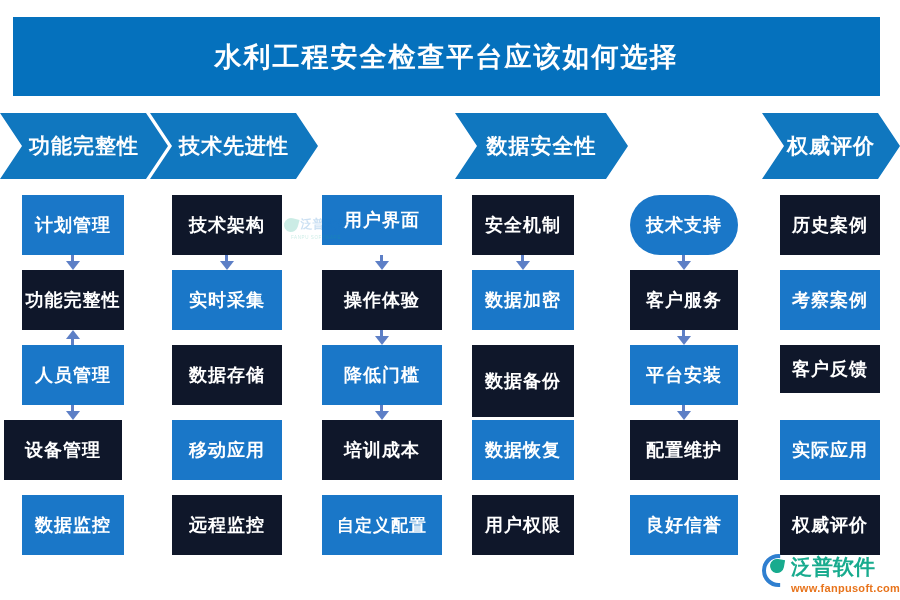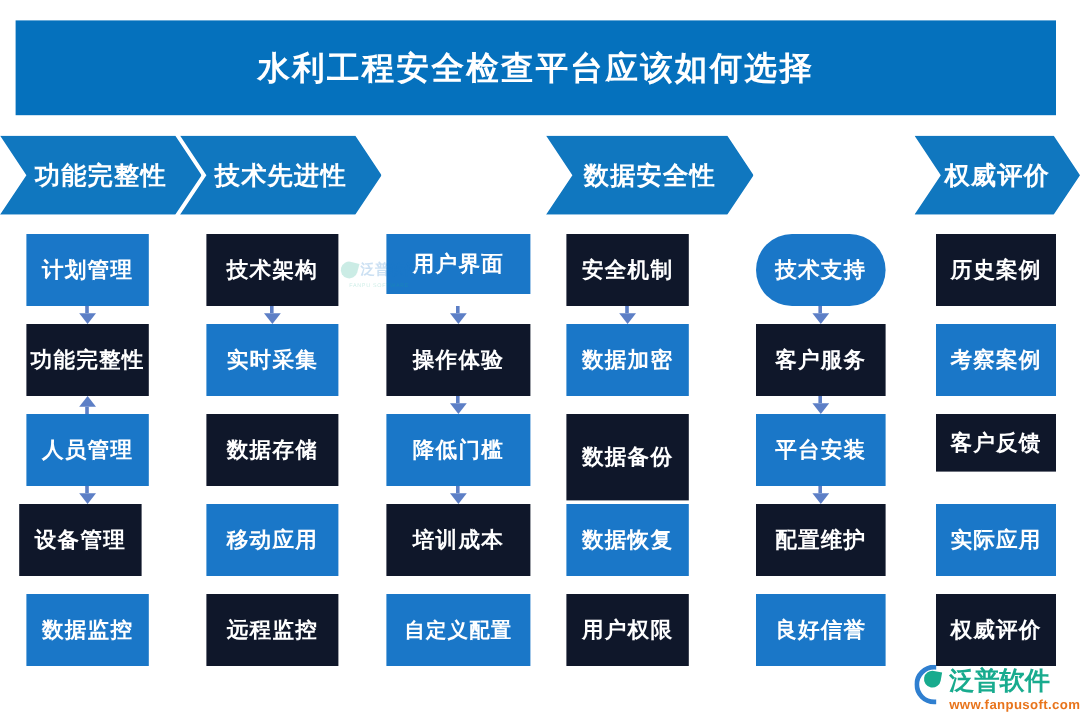--- a/index.html
+++ b/index.html
@@ -151,21 +151,21 @@
   <div id="columns-layer">
       <div class="cell blue" style="left: 22px; top: 195px; width: 102px; height: 60px;">
         <span>计划管理</span>
       </div>
       <div class="cell teal" style="left: 22px; top: 270px; width: 102px; height: 60px;">
         <span>功能完整性</span>
       </div>
       <div class="cell blue" style="left: 22px; top: 345px; width: 102px; height: 60px;">
         <span>人员管理</span>
       </div>
-      <div class="cell teal" style="left: 16px; top: 420px; width: 102px; height: 60px; justify-content: center;">
+      <div class="cell teal" style="left: 4px; top: 420px; width: 118px; height: 60px; justify-content: center;">
         <span>设备管理</span>
       </div>
       <div class="cell blue" style="left: 22px; top: 495px; width: 102px; height: 60px;">
         <span>数据监控</span>
       </div>
       <div class="arrow down" style="left: 66px; top: 255px; height: 15px;">
         <span class="shaft" style="height: 6px; top: 0px;"></span>
         <span class="head" style="top: 6px;"></span>
       </div>
       <div class="arrow up" style="left: 66px; top: 330px; height: 15px;">

